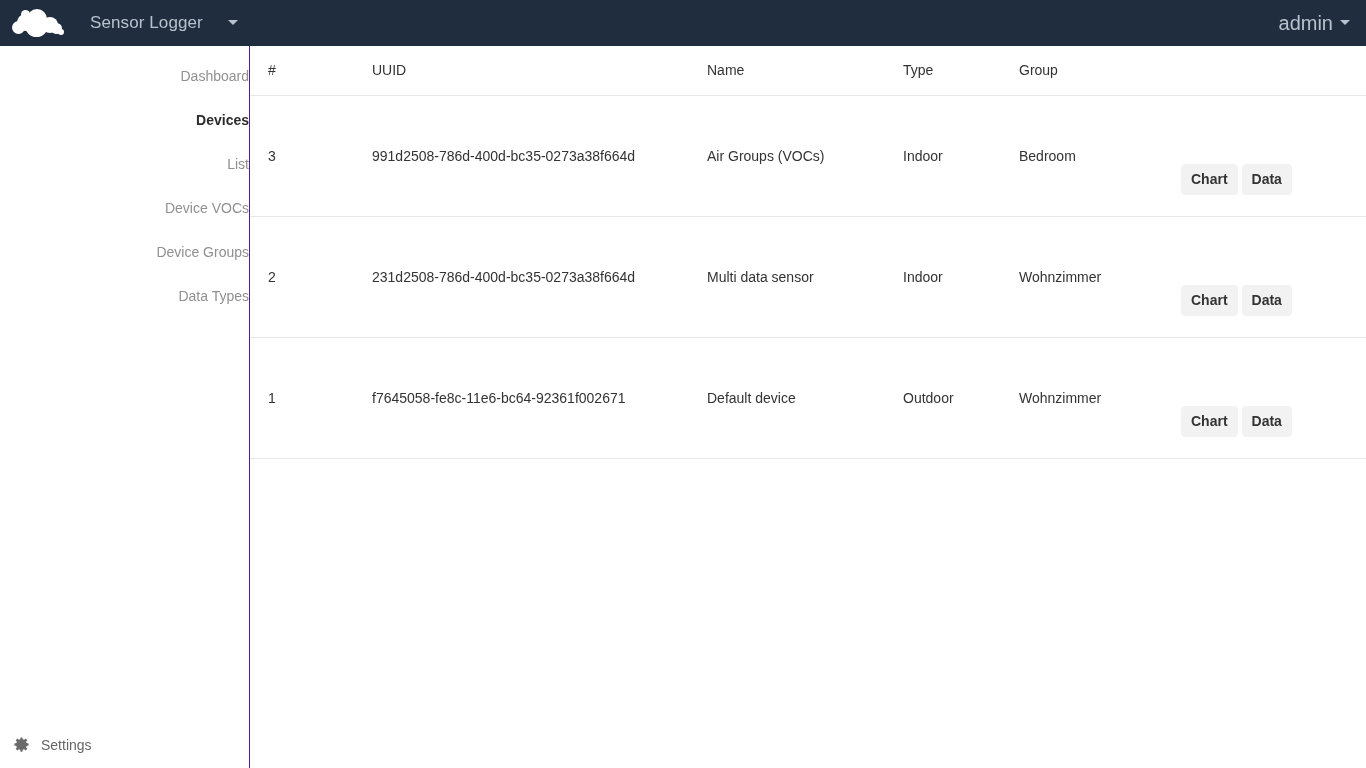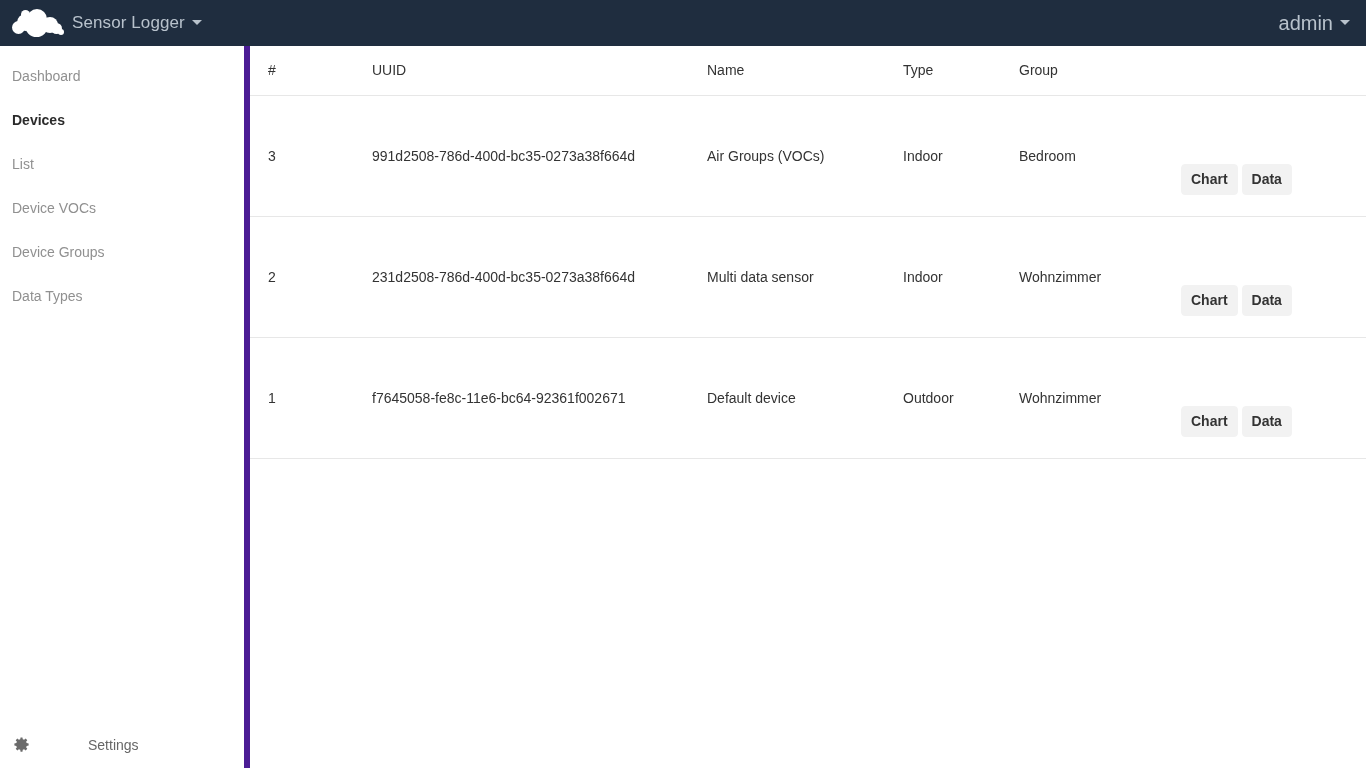--- a/index.html
+++ b/index.html
@@ -30,20 +30,21 @@
     align-items: center;
     z-index: 20;
   }
 
   .brand {
     display: flex;
     align-items: center;
     height: 46px;
     padding-left: 12px;
     cursor: pointer;
+    gap: 18px;
   }
 
   .logo-mark {
     width: 52px;
     height: 30px;
     position: relative;
     flex: 0 0 auto;
   }
   .logo-mark i {
     position: absolute;
@@ -97,22 +98,23 @@
     white-space: nowrap;
   }
 
   
   .sidebar {
     position: absolute;
     top: 46px; left: 0;
     width: 250px;
     height: 722px;
     background: #ffffff;
-    border-right: 6px solid #4c1d95;
+    border-right: 1px solid #4c1d95;
     z-index: 10;
+    text-align: right;
   }
 
   .nav-list {
     list-style: none;
     padding-top: 8px;
   }
 
   .nav-item {
     display: block;
     padding: 10px 0 10px 12px;
@@ -141,21 +143,20 @@
     width: 19px;
     height: 19px;
     flex: 0 0 auto;
     display: block;
     margin-right: 10px;
   }
   .settings-label {
     color: #666666;
     font-size: 14px;
     white-space: nowrap;
-    margin-left: 47px;
   }
 
   
   .content {
     position: absolute;
     top: 46px; left: 250px;
     width: 1116px;
     height: 722px;
     background: #ffffff;
     overflow: hidden;

